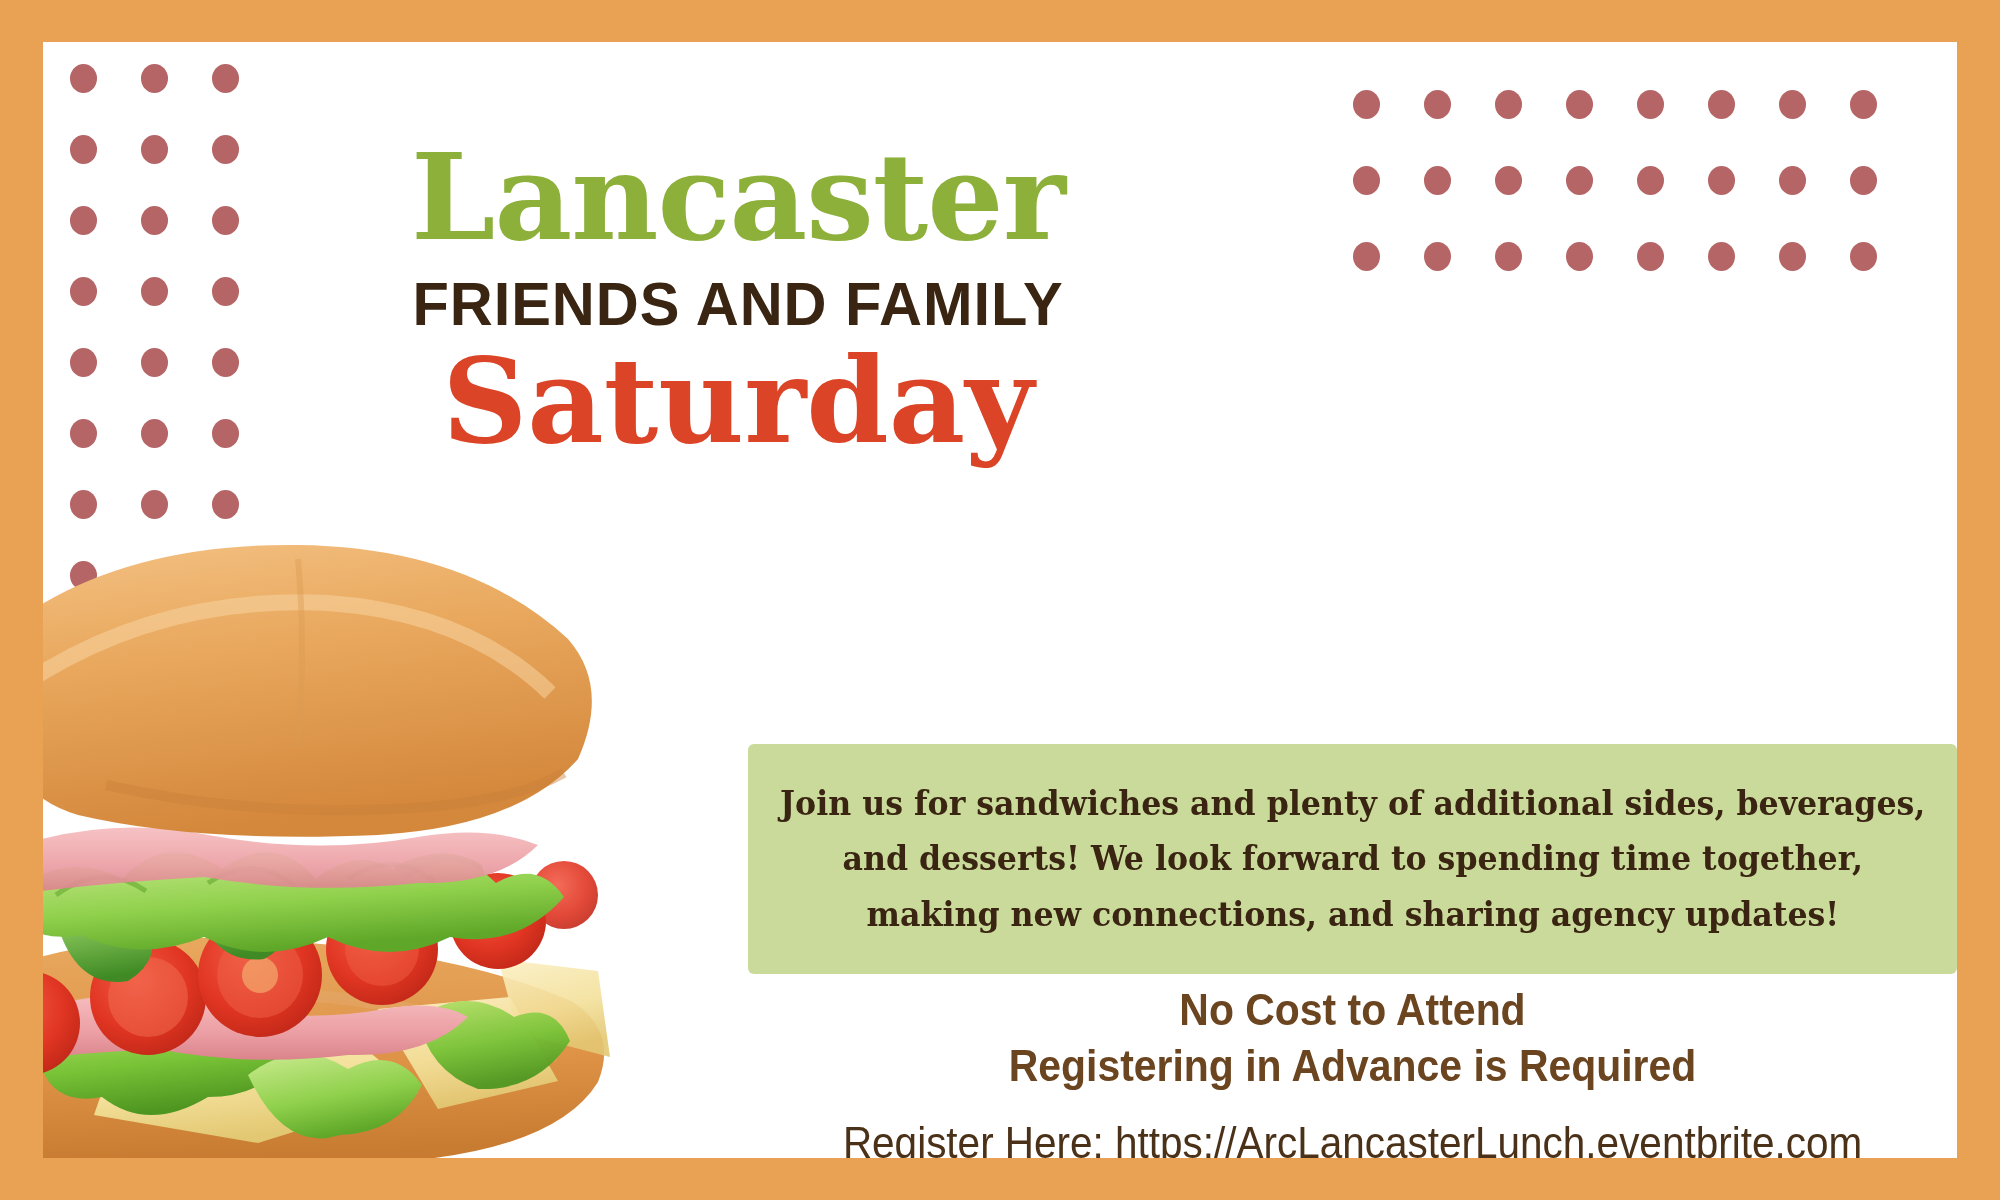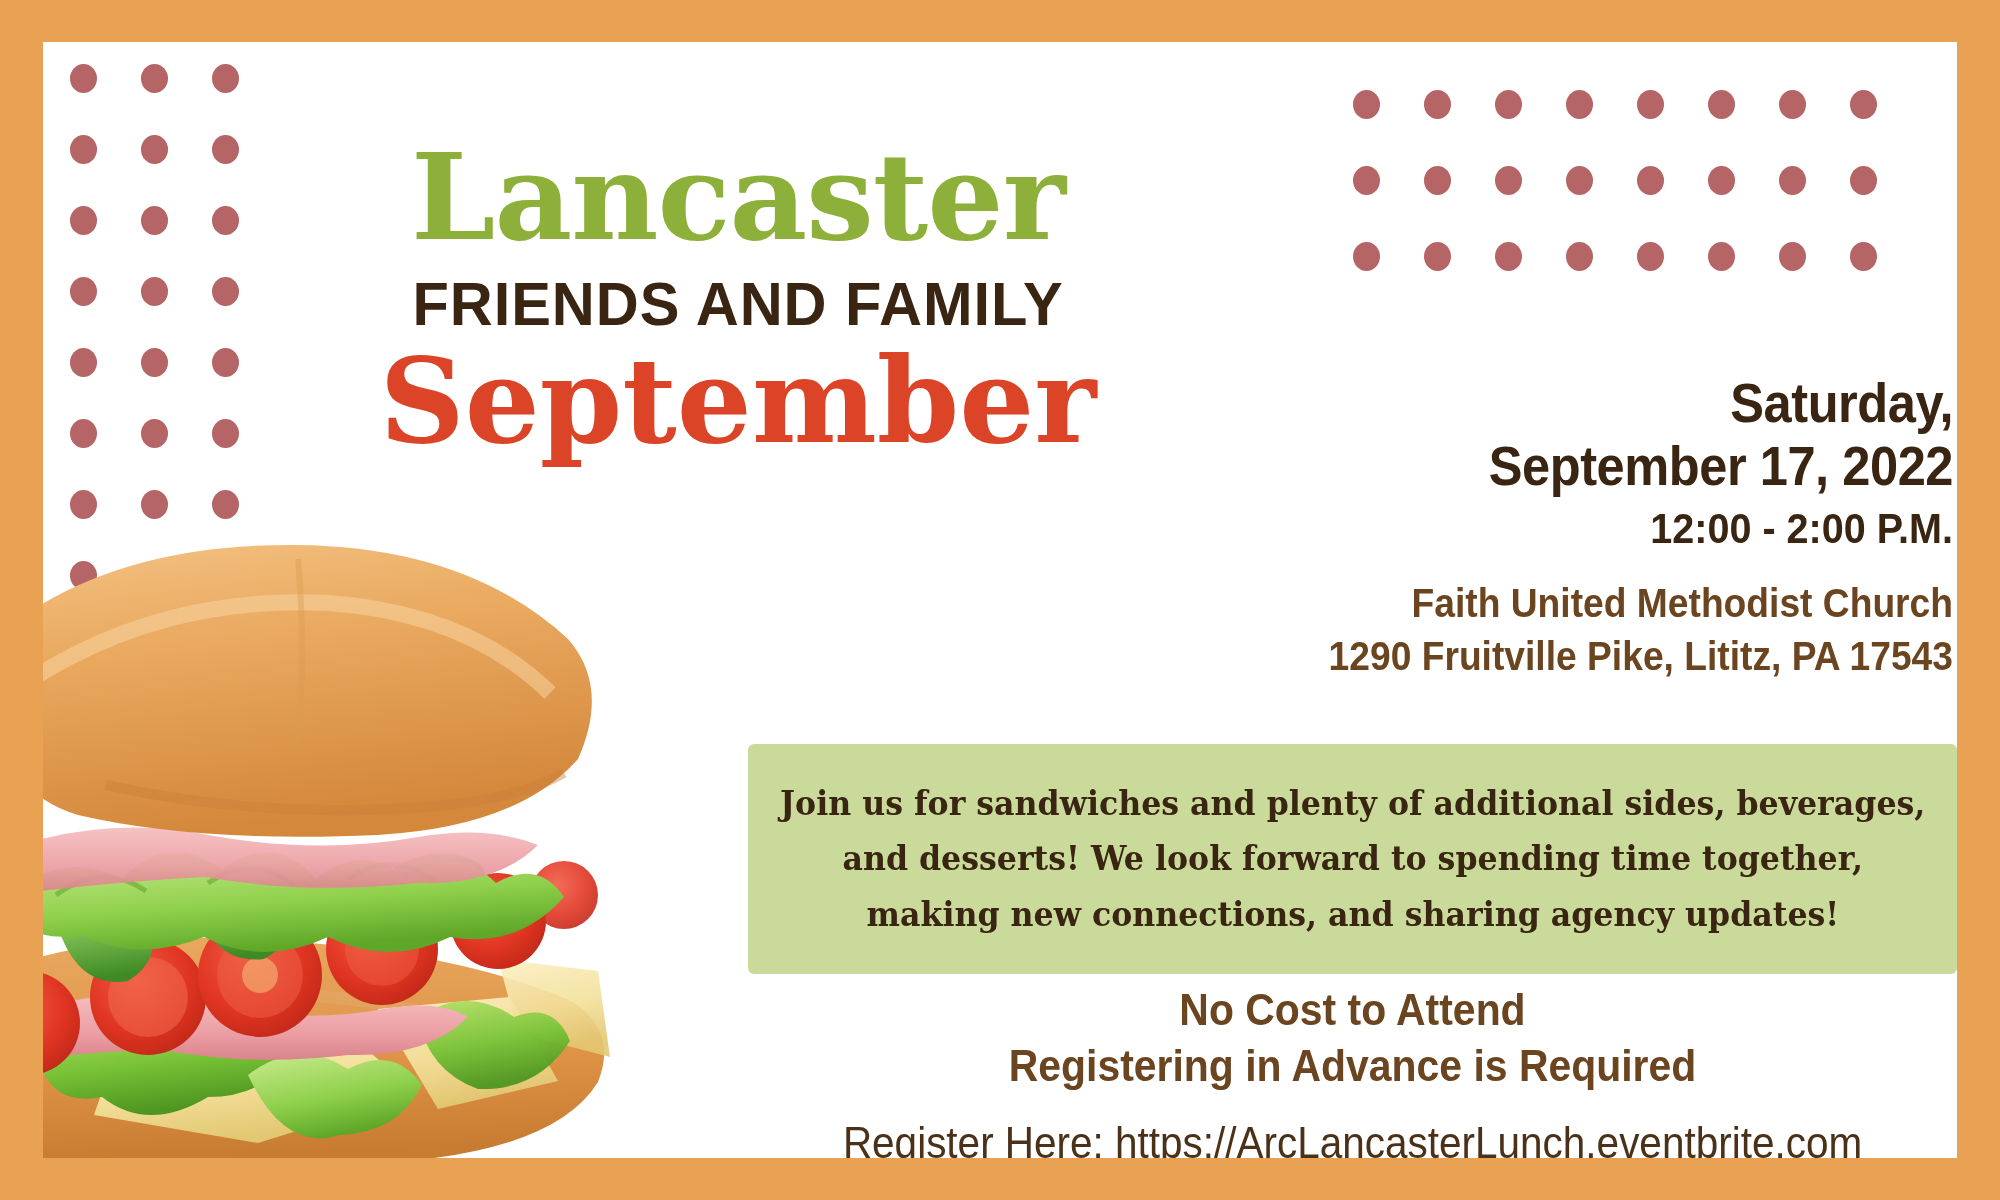--- a/index.html
+++ b/index.html
@@ -230,30 +230,23 @@
         <span class="dot"></span>
       <span class="dot"></span>
         <span class="dot"></span>
         <span class="dot"></span>
         <span class="dot"></span>
     </div>
 
     <div id="headline">
       <div id="title-lancaster">Lancaster</div>
       <div id="title-friends">FRIENDS AND FAMILY</div>
-      <div id="title-luncheon">September</div>
-    </div>
-
-    <div id="info">
-      <div class="info-big">Saturday,</div>
-      <div class="info-big">September 17, 2022</div>
-      <div class="info-time">12:00 - 2:00 P.M.</div>
-      <div class="info-venue">Faith United Methodist Church</div>
-      <div class="info-venue" style="margin-top:0">1290 Fruitville Pike, Lititz, PA 17543</div>
-    </div>
+      <div id="title-luncheon">Saturday</div>
+    </div>
+
 
     <div id="greenbox">
       <div class="green-line">Join us for sandwiches and plenty of additional sides, beverages,</div>
       <div class="green-line">and desserts! We look forward to spending time together,</div>
       <div class="green-line">making new connections, and sharing agency updates!</div>
     </div>
 
     <div id="cta">
       <div class="cta-bold">No Cost to Attend</div>
       <div class="cta-bold">Registering in Advance is Required</div>

